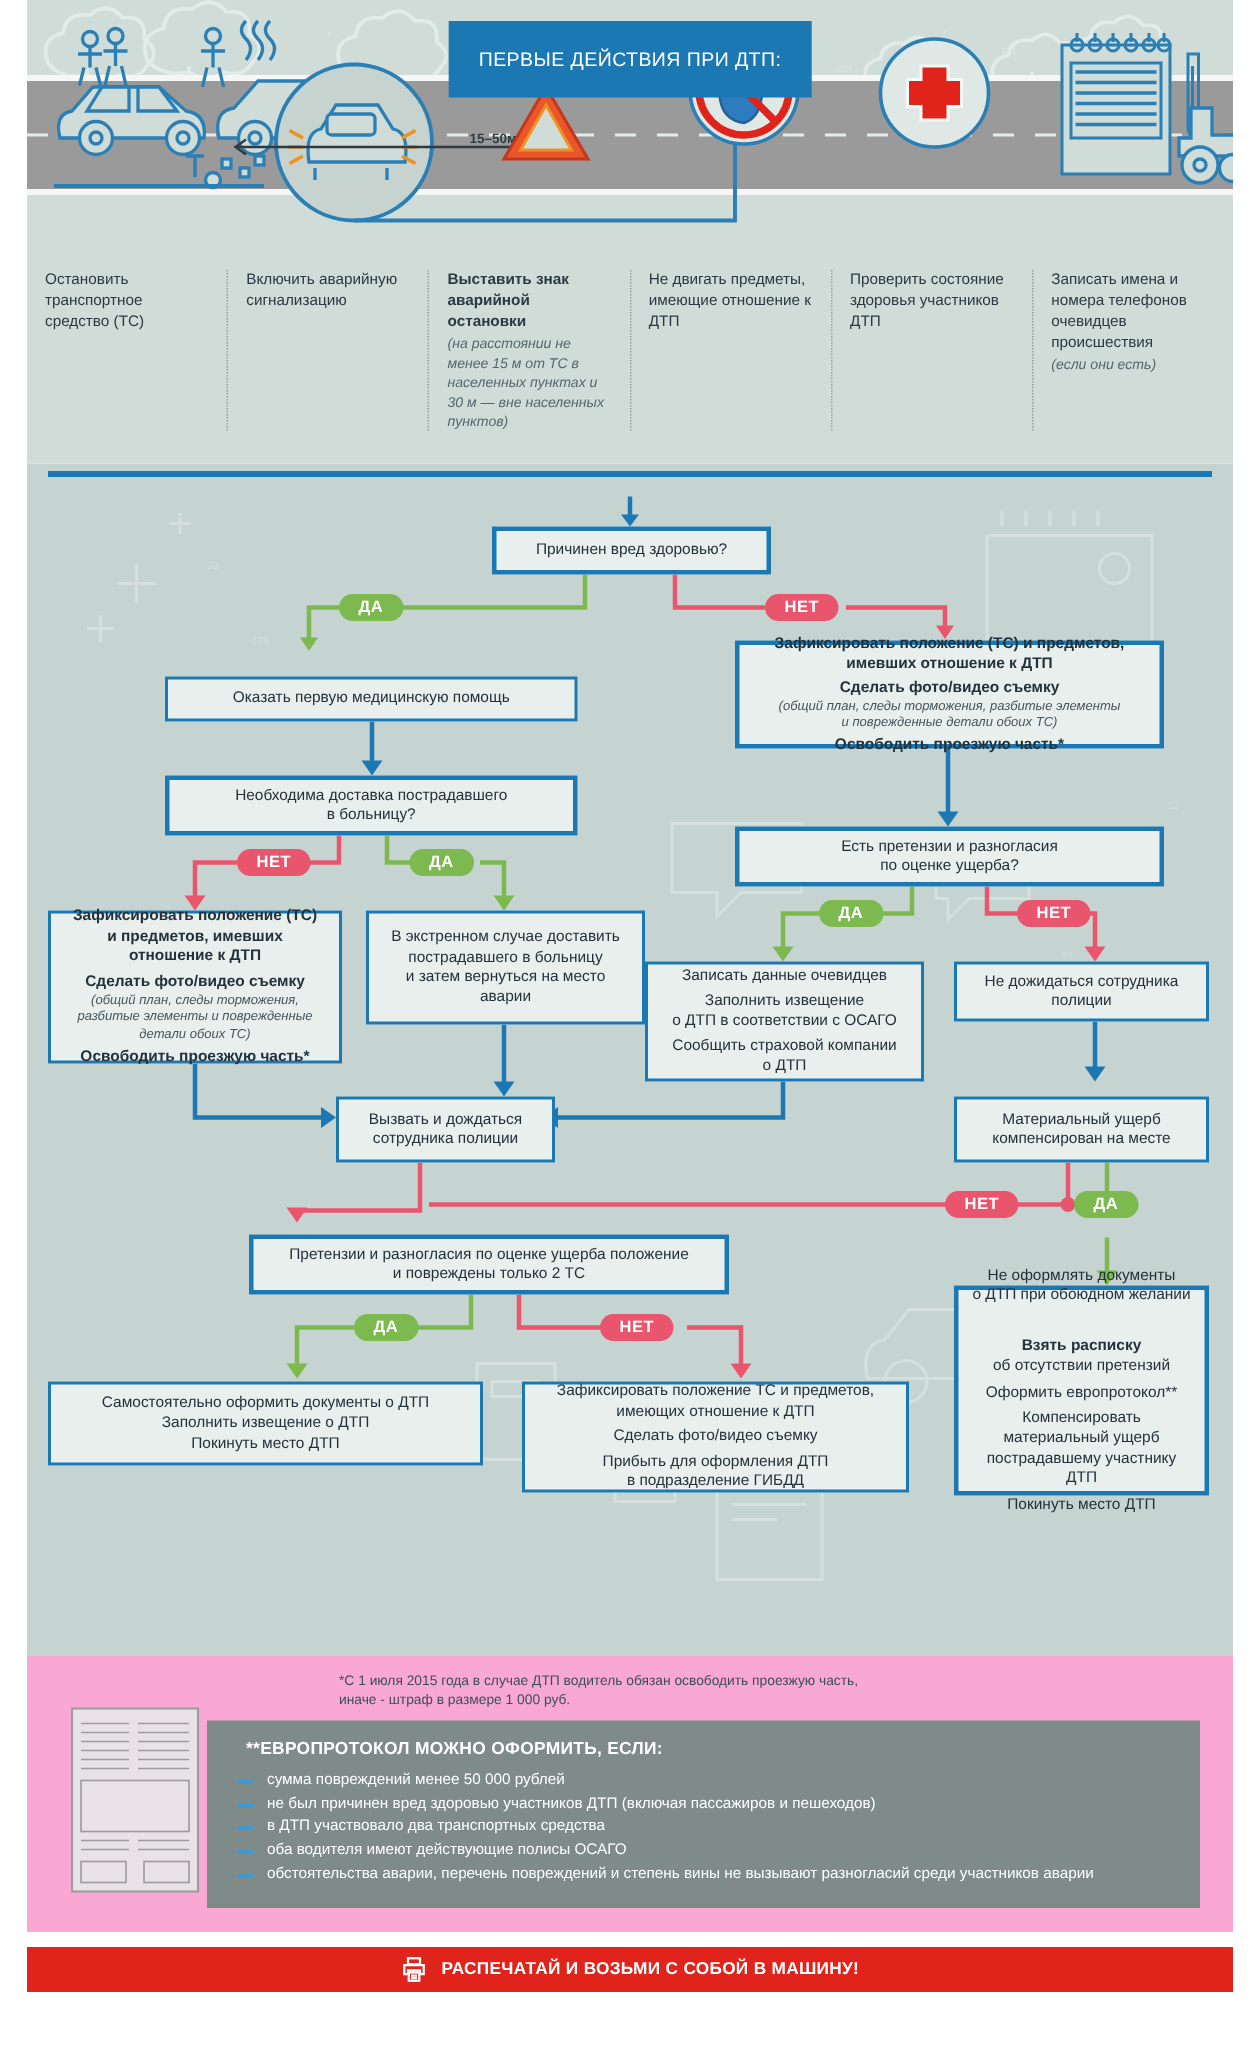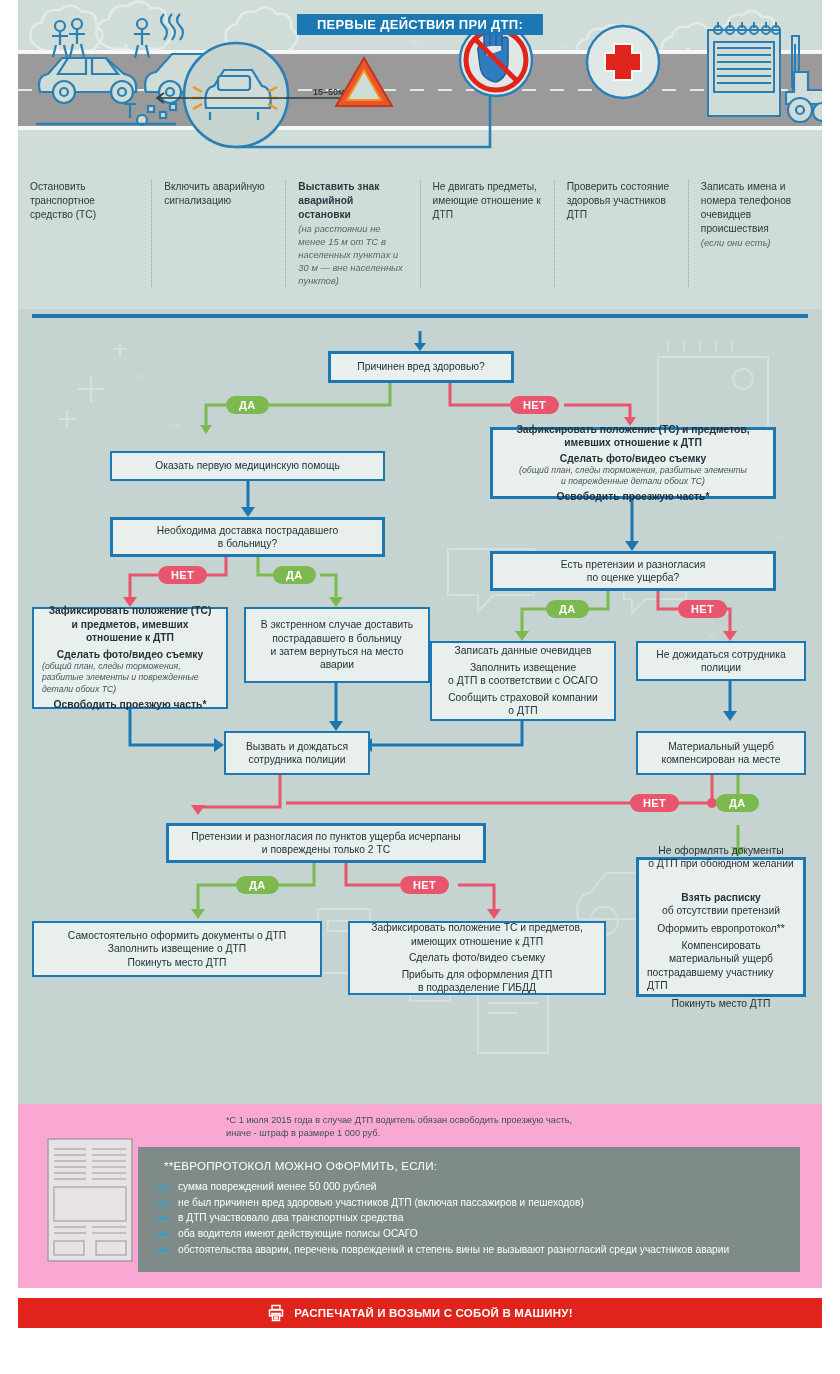--- a/index.html
+++ b/index.html
@@ -15,58 +15,58 @@
   .title-bar h1{
     margin:0;font-family:"Liberation Serif","DejaVu Serif",serif;
     font-size:31px;font-weight:700;letter-spacing:.4px;color:#231f20;
     text-transform:uppercase;
   }
 
   
   .illus{position:relative;height:170px;margin:0 18px;background:#cfdcd7;overflow:hidden;}
   .illus .banner{
     position:absolute;left:50%;transform:translateX(-50%);top:14px;
-    background:#1b78b3;color:#fff;font-size:13px;font-weight:700;letter-spacing:.3px;
-    padding:3px 20px;white-space:nowrap;z-index:6;
+    background:#1b78b3;color:#fff;font-size:13px;font-weight:400;letter-spacing:.3px;
+    padding:18px 20px;white-space:nowrap;z-index:6;
   }
   .illus svg{position:absolute;left:0;top:0;}
 
   
   .caps{margin:0 18px;background:#cfdcd7;display:flex;padding:10px 0 22px 0;}
   .cap{flex:1;padding:0 12px;border-left:1px dotted #8fa3a0;}
   .cap:first-child{border-left:none;}
   .cap .t{font-size:10.2px;line-height:14px;color:#2b3a42;}
   .cap .t.b{font-weight:700;}
   .cap .i{font-size:9.4px;line-height:13px;font-style:italic;color:#55676d;}
 
   
   .flow{position:relative;margin:0 18px;background:#c5d4d0;height:795px;overflow:hidden;}
   .flow .topline{position:absolute;left:14px;right:14px;top:5px;height:4px;background:#1b78b3;}
 
   .box{position:absolute;box-sizing:border-box;background:#e9efed;border:2px solid #1b78b3;
        display:flex;flex-direction:column;align-items:center;justify-content:center;
-       text-align:left;padding:6px 8px;z-index:4;}
+       text-align:center;padding:6px 8px;z-index:4;}
   .box .l{font-size:10.3px;line-height:13.4px;color:#23323a;}
   .box .l.b{font-weight:700;}
   .box .l.it{font-style:italic;font-size:8.7px;line-height:11.4px;color:#45565d;}
   .box.thick{border-width:3px;}
 
   .pill{position:absolute;z-index:6;color:#fff;font-size:11px;font-weight:700;
         border-radius:11px;padding:3px 13px;letter-spacing:.4px;}
   .pill.yes{background:#7cb94e;}
   .pill.no{background:#e8556d;}
 
   .conn{position:absolute;left:0;top:0;z-index:2;}
 
   
   .after{position:relative;margin:0 18px;background:#f9a8d4;padding:0 0 16px 0;}
   .footnote{padding:10px 22px 8px 208px;font-size:9.2px;line-height:12.6px;color:#3d4f56;}
   .euro-wrap{position:relative;margin:0 22px 0 120px;}
   .euro{background:#7e8b88;color:#fff;padding:12px 16px 14px 26px;position:relative;z-index:2;}
-  .euro h3{margin:0 0 8px 0;font-size:11.6px;font-weight:400;letter-spacing:.2px;}
+  .euro h3{margin:0 0 8px 0;font-size:11.6px;font-weight:700;letter-spacing:.2px;}
   .euro ul{list-style:none;margin:0;padding:0;}
   .euro li{position:relative;font-size:10.2px;line-height:14.6px;padding-left:14px;margin-bottom:1px;}
   .euro li:before{content:"";position:absolute;left:-6px;top:6px;width:11px;height:3px;background:#3b9ad4;}
   .euro-doc{position:absolute;left:-98px;top:-12px;z-index:1;opacity:.85;}
 
   
   .printbar{margin:10px 18px 0 18px;background:#e0241b;height:30px;display:flex;align-items:center;justify-content:center;gap:9px;}
   .printbar span{color:#fff;font-size:11.5px;font-weight:700;letter-spacing:.2px;}
 </style>
 </head>
@@ -418,21 +418,21 @@
     </div>
 
     <div class="box" style="left:618px;top:422px;width:170px;height:44px;">
       <div class="l">Материальный ущерб</div>
       <div class="l">компенсирован на месте</div>
     </div>
     <div class="pill no" style="left:612px;top:485px;">НЕТ</div>
     <div class="pill yes" style="left:698px;top:485px;">ДА</div>
 
     <div class="box thick" style="left:148px;top:514px;width:320px;height:40px;">
-      <div class="l">Претензии и разногласия по пунктов ущерба исчерпаны</div>
+      <div class="l">Претензии и разногласия по оценке ущерба положение</div>
       <div class="l">и повреждены только 2 ТС</div>
     </div>
     <div class="pill yes" style="left:218px;top:567px;">ДА</div>
     <div class="pill no" style="left:382px;top:567px;">НЕТ</div>
 
     <div class="box" style="left:14px;top:612px;width:290px;height:56px;">
       <div class="l">Самостоятельно оформить документы о ДТП</div>
       <div class="l">Заполнить извещение о ДТП</div>
       <div class="l">Покинуть место ДТП</div>
     </div>

